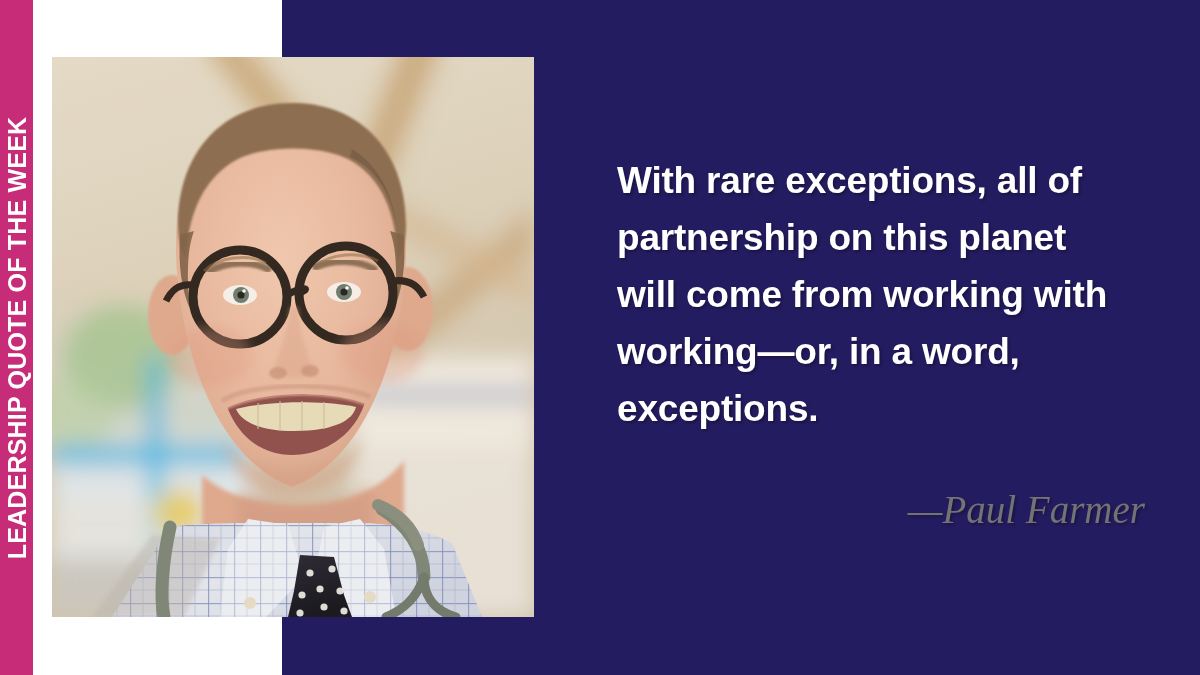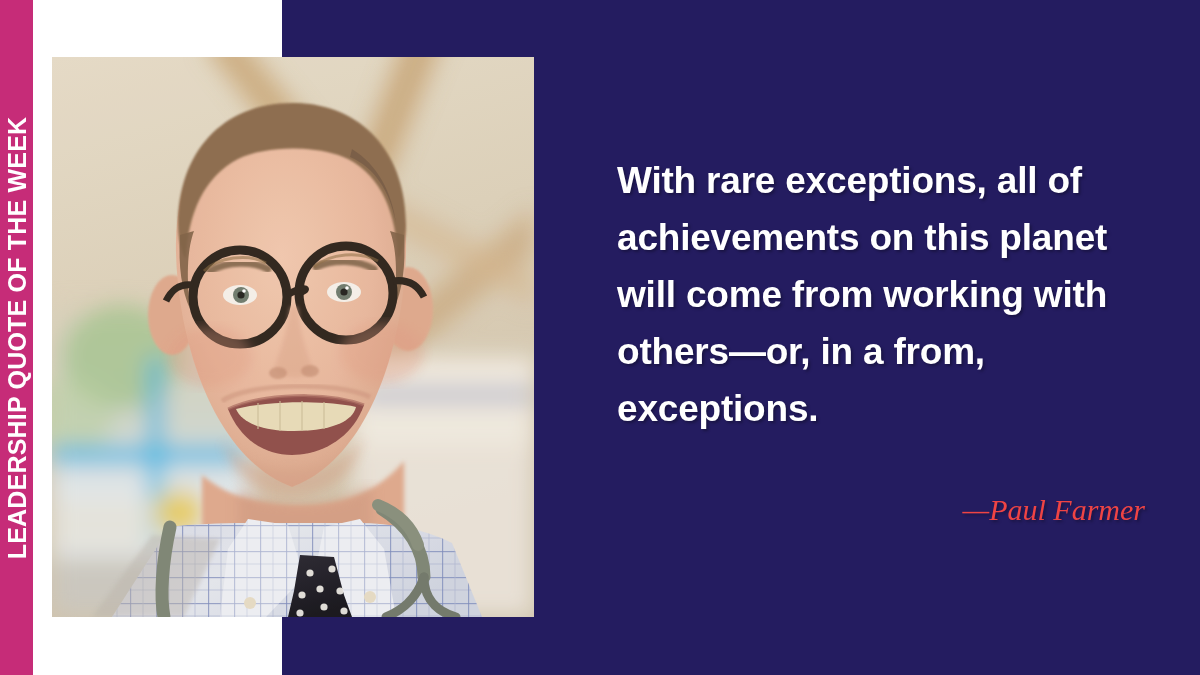--- a/index.html
+++ b/index.html
@@ -95,24 +95,24 @@
     text-shadow: 2px 2px 3px rgba(0,0,0,0.30);
     white-space: nowrap;
     margin-left: 12px;
   }
   .attribution {
     position: absolute;
     left: 605px;
     top: 487px;
     width: 540px;
     text-align: right;
-    color: #ef4444;
+    color: #737373;
     font-family: "Liberation Serif", serif;
     font-style: italic;
-    font-size: 30px;
+    font-size: 39px;
     line-height: 46px;
     text-shadow: 2px 2px 3px rgba(0,0,0,0.30);
     z-index: 5;
   }
 </style>
 </head>
 <body>
 
 <div id="canvas">
 
@@ -290,21 +290,21 @@
       </g>
     </svg>
   </div>
 
   <div class="pink-ribbon">
     <span class="pink-ribbon-label">LEADERSHIP QUOTE OF THE WEEK</span>
   </div>
 
   <div class="quote-block">
     <div class="quote-line">With rare exceptions, all of</div>
-    <div class="quote-line">achievements on this planet</div>
+    <div class="quote-line">partnership on this planet</div>
     <div class="quote-line">will come from working with</div>
-    <div class="quote-line">others—or, in a from,</div>
+    <div class="quote-line">working—or, in a word,</div>
     <div class="quote-line">exceptions.</div>
   </div>
 
   <div class="attribution">—Paul Farmer</div>
 
 </div>
 
 </body></html>

